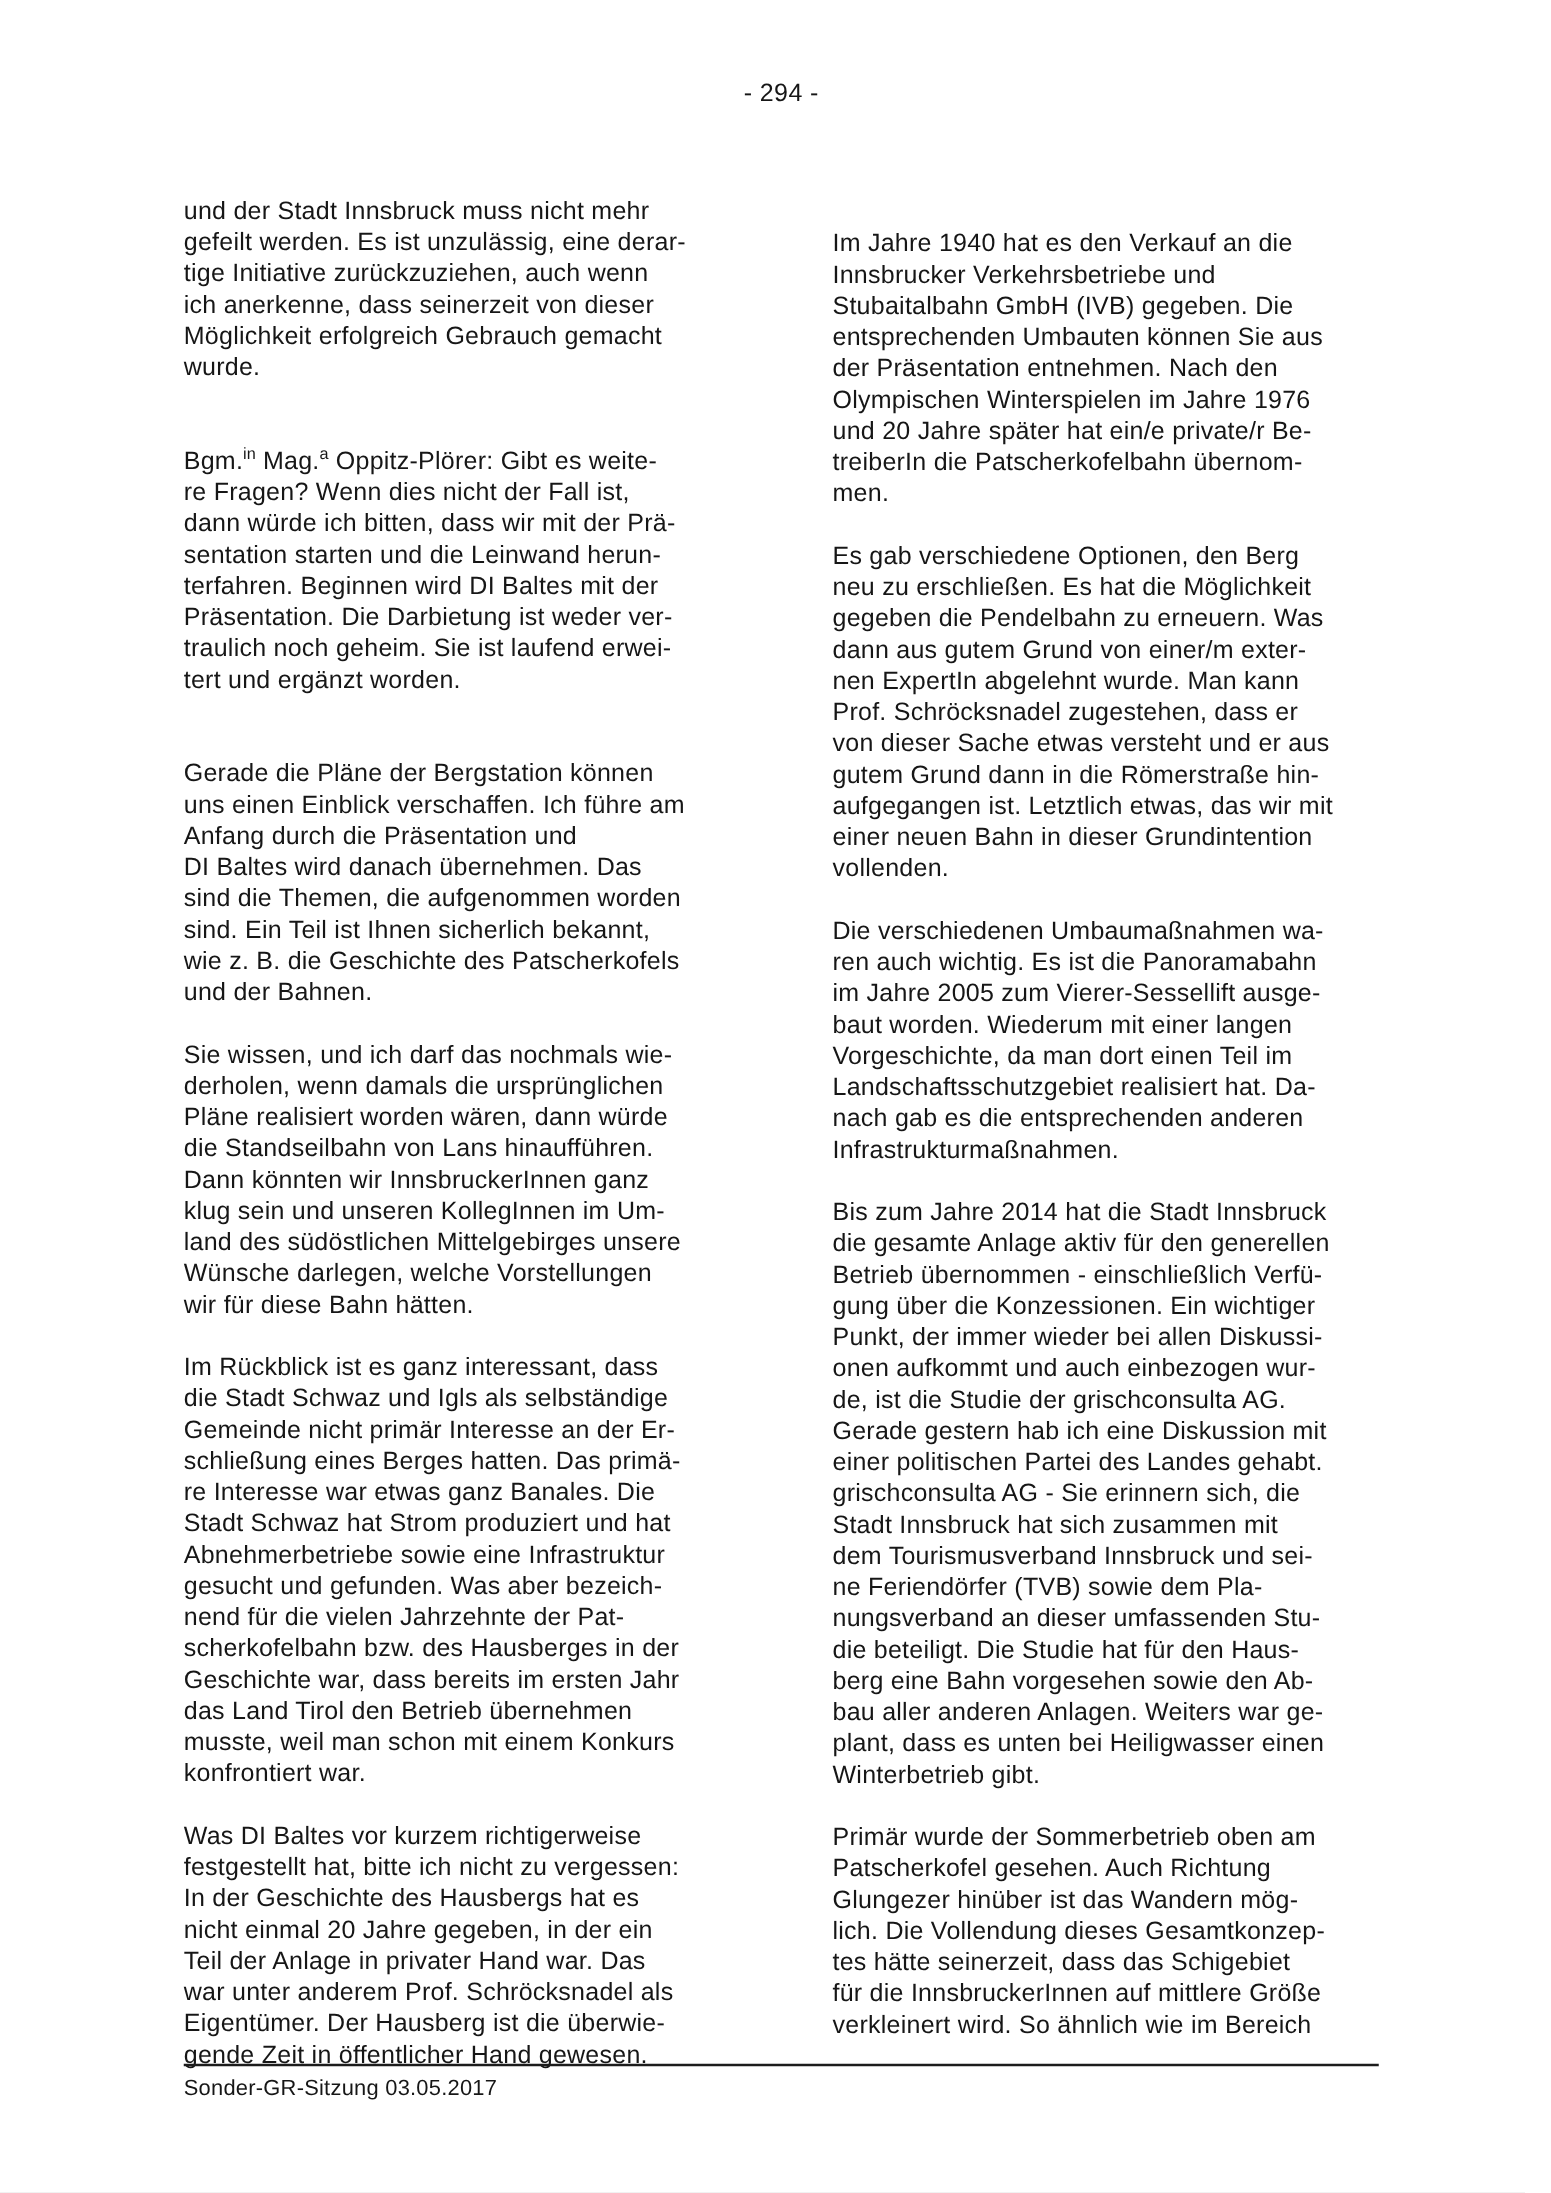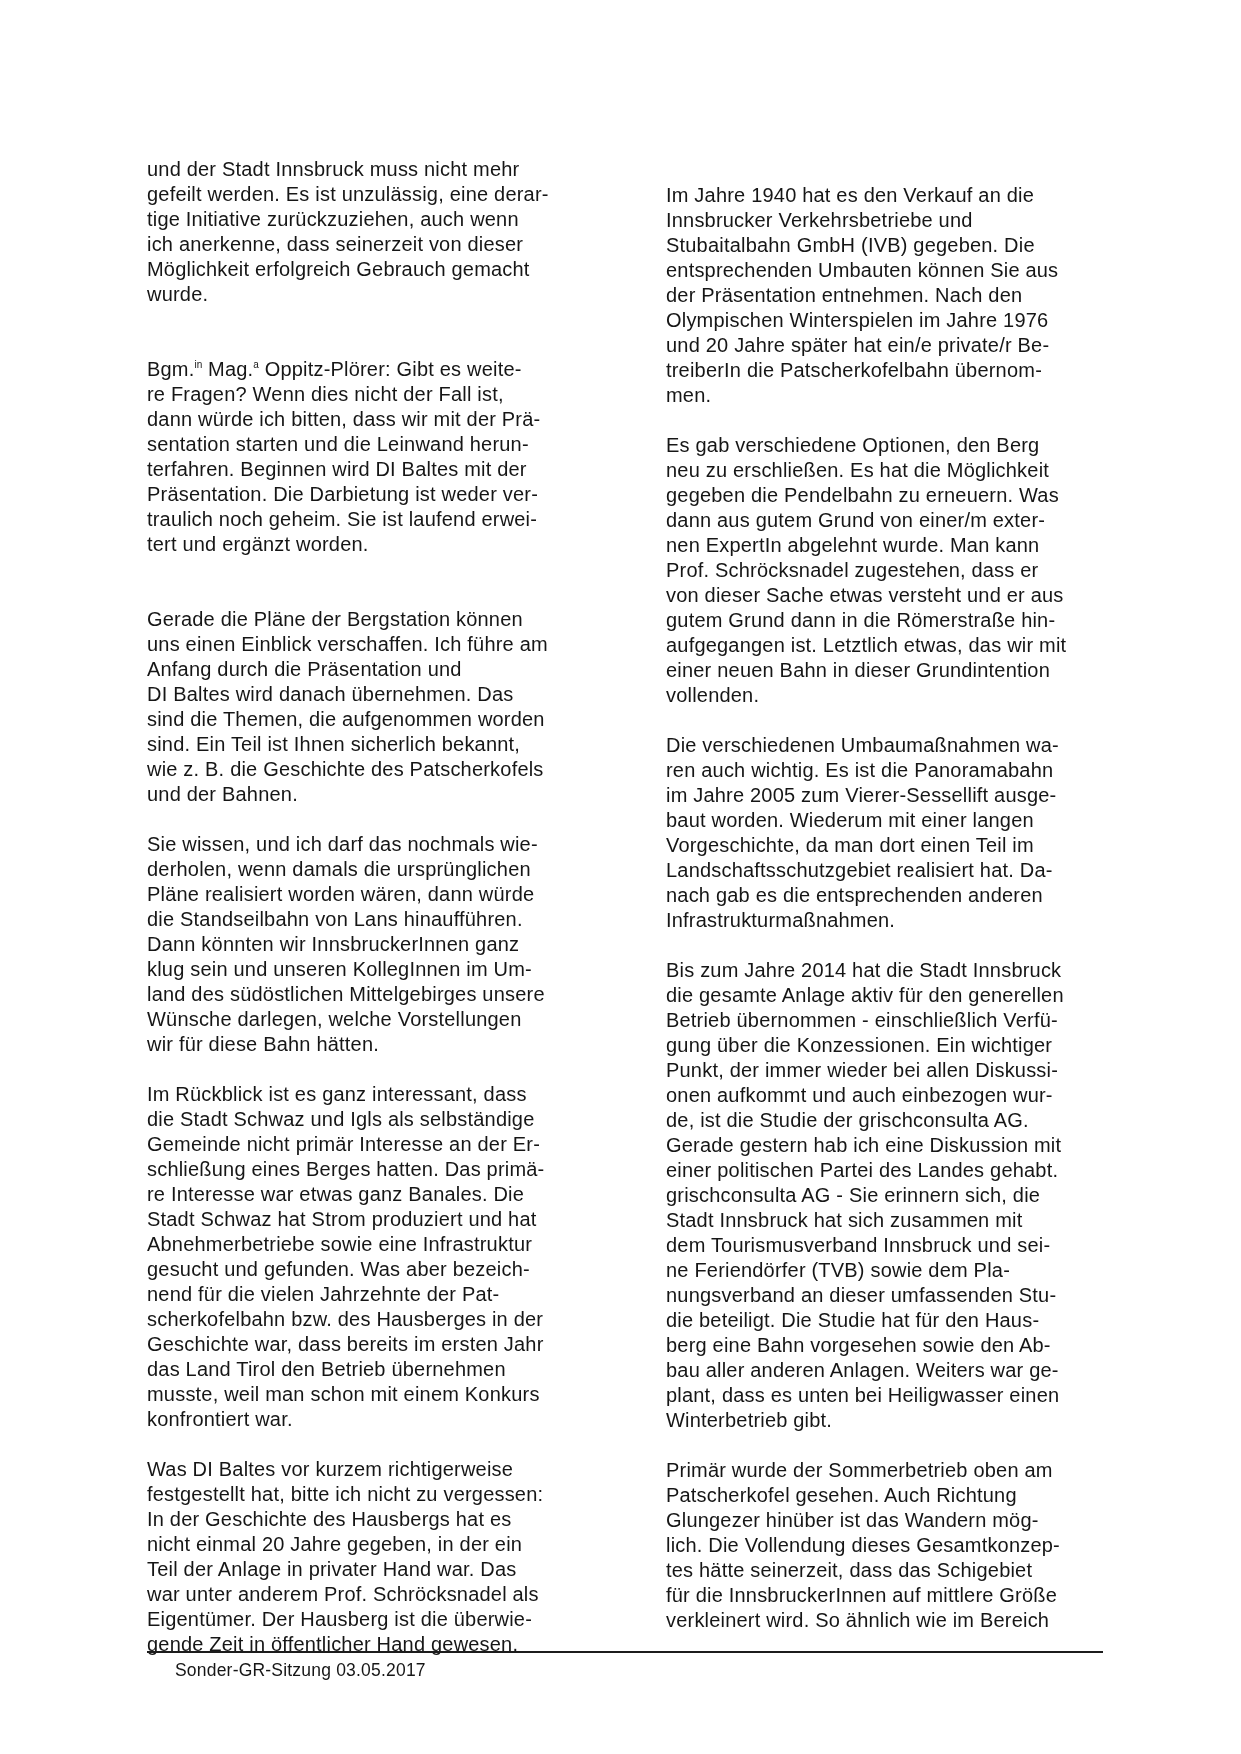--- a/index.html
+++ b/index.html
@@ -38,47 +38,47 @@
   .para {
     margin: 0 0 25px 0;
     white-space: pre-line;
   }
   .para:last-child { margin-bottom: 0; }
   .line-block {
     display: block;
     white-space: pre-line;
   }
   .sup {
-    font-size: 10px;
+    font-size: 13px;
     line-height: 0;
     vertical-align: super;
     letter-spacing: 0;
   }
   .footer-rule {
     position: absolute;
     left: 147px;
     top: 1651px;
     width: 956px;
     height: 0;
     border-top: 2px solid #1c1c1c;
   }
   .footer-text {
     position: absolute;
     left: 147px;
     top: 1660px;
     font-size: 17.5px;
     letter-spacing: 0.2px;
-    margin-left: 28px;
   }
 </style>
 </head>
 <body>
 
 <div class="page">
 
+  <div class="page-number">- 294 -</div>
 
   <div class="col col-left">
     <p class="para">und der Stadt Innsbruck muss nicht mehr
 gefeilt werden. Es ist unzulässig, eine derar-
 tige Initiative zurückzuziehen, auch wenn
 ich anerkenne, dass seinerzeit von dieser
 Möglichkeit erfolgreich Gebrauch gemacht
 wurde.</p>
 
     <p class="para">

